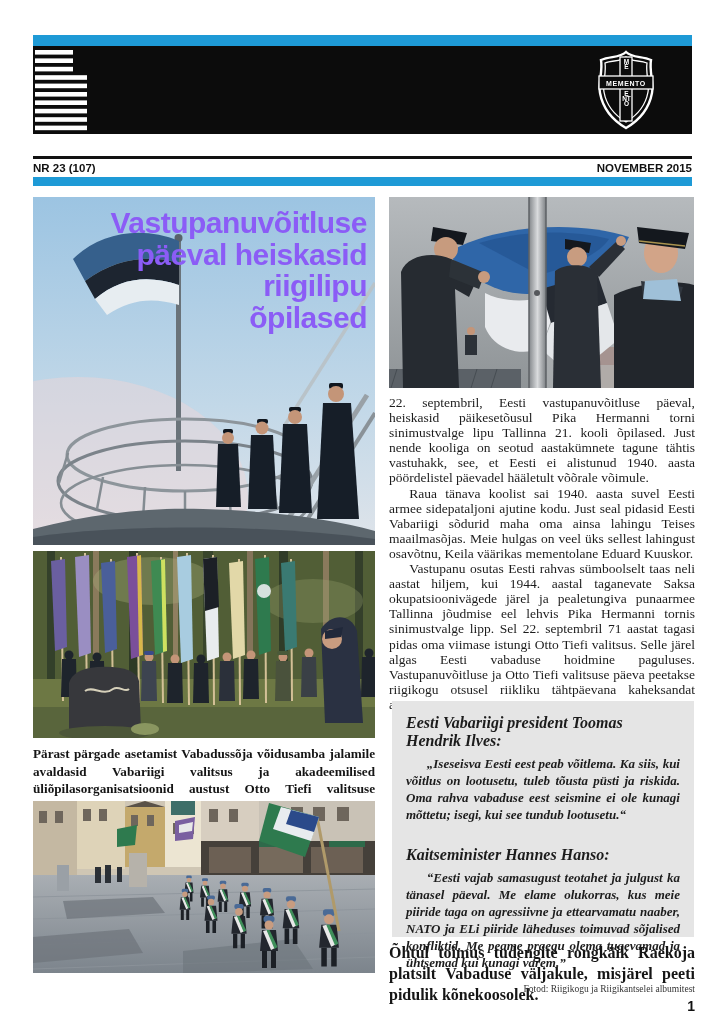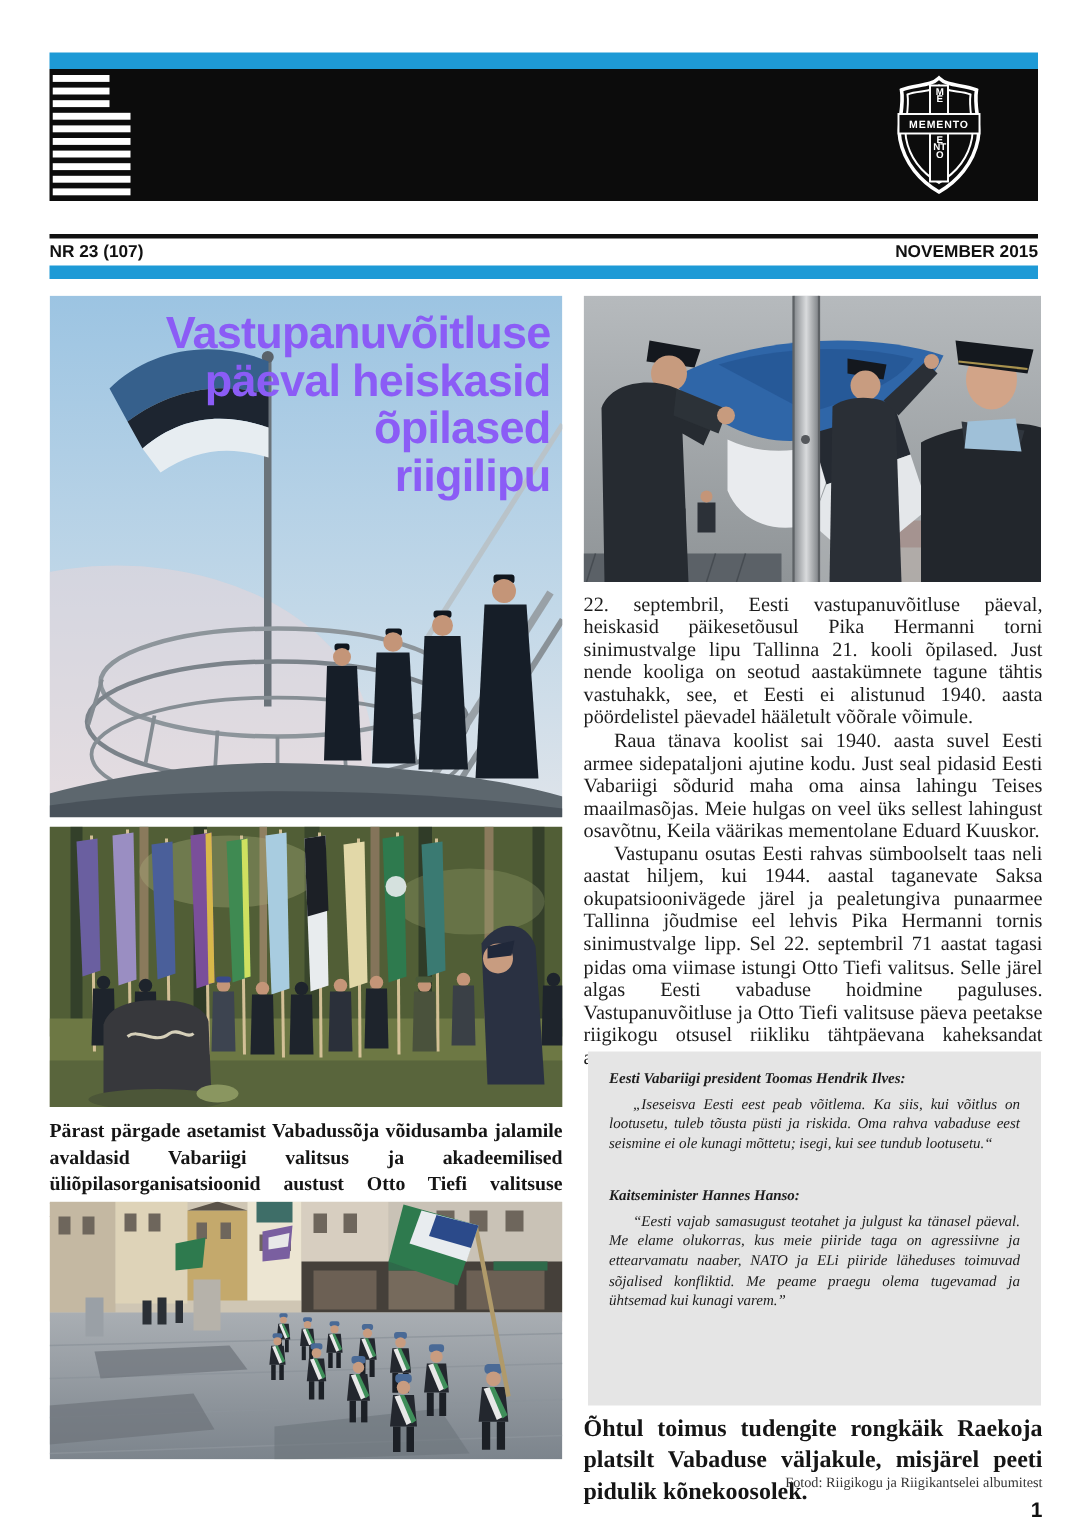--- a/index.html
+++ b/index.html
@@ -52,23 +52,23 @@
   .article{left:389px;top:395px;width:306px;color:#1c1c1c;
       font-size:13.5px;line-height:15.1px;text-align:justify;}
   .article p{margin:0;}
   .article p + p{text-indent:1.5em;}
 
   .caption{left:33px;top:745px;width:342px;color:#151515;
       font-weight:700;font-size:13.2px;line-height:1.33;text-align:justify;}
 
   .quotebox{left:392px;top:701px;width:302px;height:236px;background:var(--quote-bg);
       box-sizing:border-box;padding:13px 14px 10px 14px;color:#1c1c1c;}
-  .q-speaker{font-weight:700;font-style:italic;font-size:10px;}
-  .q-text{font-style:italic;font-size:10px;line-height:1.31;text-align:justify;
-      text-indent:1.6em;margin-top:5px;}
+  .q-speaker{font-weight:700;font-style:italic;font-size:16px;}
+  .q-text{font-style:italic;font-size:13px;line-height:1.31;text-align:justify;
+      text-indent:1.6em;margin-top:5px;font-weight:bold;}
   .q-gap{height:23px;}
 
   .closing{left:389px;top:942px;width:306px;color:#151515;
       font-weight:700;font-size:16px;line-height:1.32;text-align:justify;}
   .credits{left:389px;top:984px;width:306px;text-align:right;color:#333;
       font-size:9.5px;}
   .pagenum{left:389px;top:998px;width:306px;text-align:right;color:#111;
       font:700 14px "Liberation Sans",sans-serif;}
 </style>
 </head>
@@ -169,22 +169,22 @@
             <circle cx="303" cy="197" r="8" fill="#c49578"></circle>
             <path d="M290,206 L318,206 L326,322 L284,322 Z"></path>
           </g>
       </g>
       <path d="M0,332 C60,316 120,310 170,312 C240,314 300,322 342,334 L342,348 L0,348 Z" fill="#5d676e"></path>
       <path d="M0,340 C80,328 220,326 342,342 L342,348 L0,348 Z" fill="#49525a"></path>
     </svg>
     <div class="headline">
       <div>Vastupanuvõitluse</div>
       <div>päeval heiskasid</div>
+      <div>riigilipu</div>
       <div>õpilased</div>
-      <div>riigilipu</div>
     </div>
   </div>
 
   <div class="abs photo photo2">
     <svg width="305" height="191" viewBox="0 0 305 191">
       <defs>
         <linearGradient id="sky2" x1="0" y1="0" x2="0" y2="1">
           <stop offset="0" stop-color="#b6babd"></stop>
             <stop offset="1" stop-color="#8f9497"></stop>
         </linearGradient>

